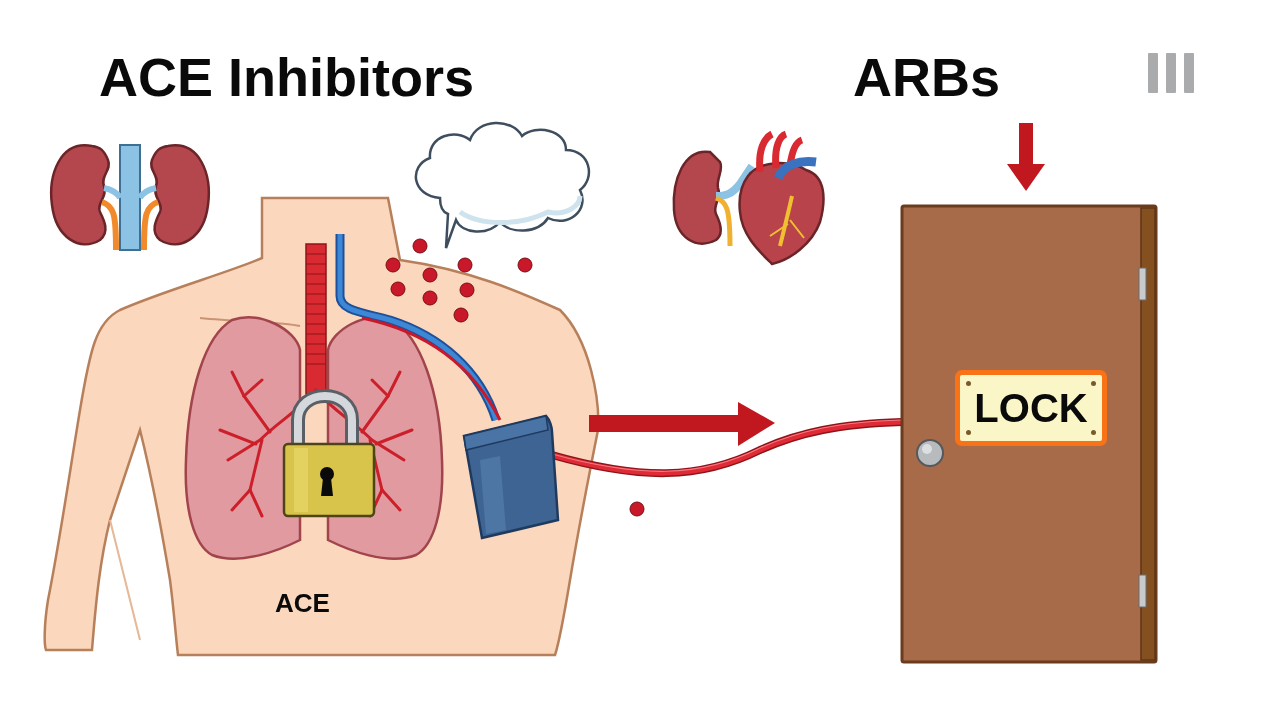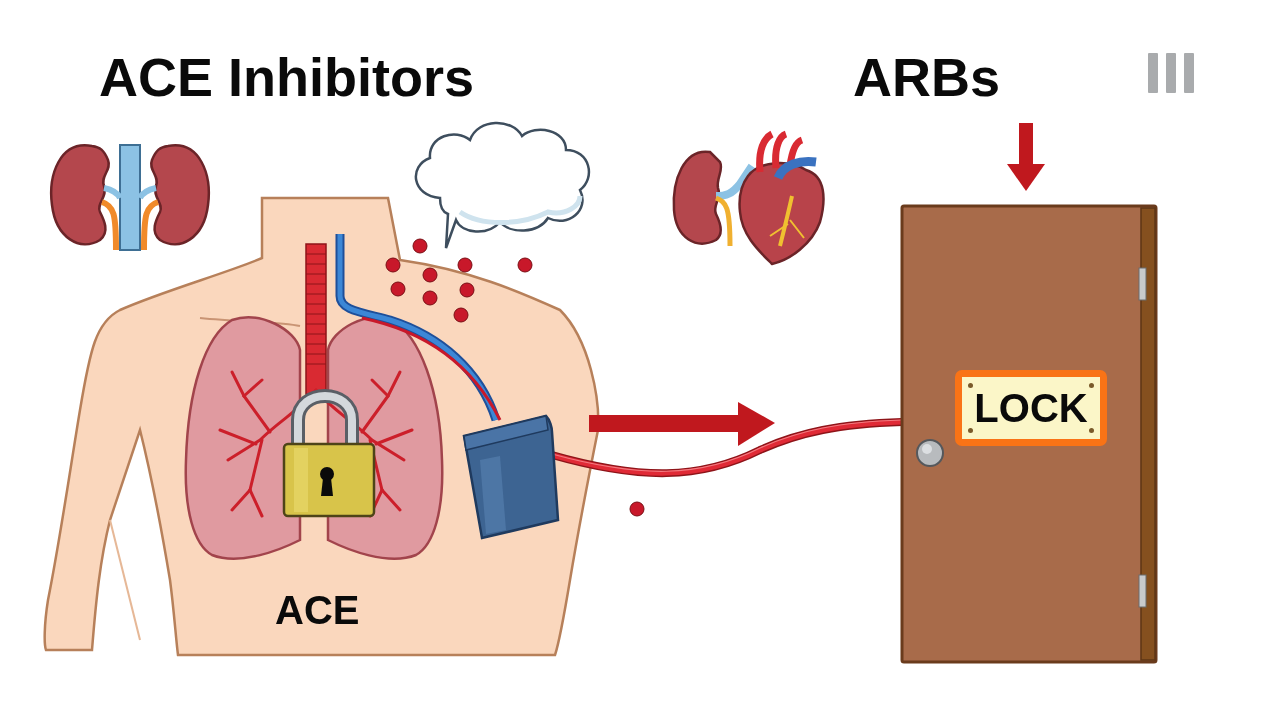--- a/index.html
+++ b/index.html
@@ -7,26 +7,26 @@
   .canvas { position: absolute; left: 0; top: 0; width: 1280px; height: 720px; }
   .title {
     position: absolute; font-family: "Liberation Sans", sans-serif; font-weight: 700;
     color: #0a0a0a; letter-spacing: 0px; line-height: 1;
   }
   .title-ace { left: 99px; top: 50px; font-size: 54px; }
   .title-arbs { left: 853px; top: 50px; font-size: 54px; }
   .roman { position: absolute; left: 1148px; top: 53px; width: 46px; height: 42px; display: flex; justify-content: space-between; }
   .roman span { display: block; width: 10px; height: 40px; background: #a9abad; border-radius: 1px; }
   .body-label {
-    position: absolute; left: 275px; top: 588px; font-size: 40px; font-weight: 700; color: #0a0a0a;
+    position: absolute; left: 275px; top: 588px; font-size: 26px; font-weight: 700; color: #0a0a0a;
     font-family: "Liberation Sans", sans-serif;
   }
   .lock-sign {
     position: absolute; left: 955px; top: 370px; width: 152px; height: 76px;
-    background: #fbf6c8; border: 7px solid #f97316; border-radius: 7px; box-sizing: border-box;
+    background: #fbf6c8; border: 5px solid #f97316; border-radius: 7px; box-sizing: border-box;
     display: flex; align-items: center; justify-content: center;
     font-family: "Liberation Sans", sans-serif; font-weight: 700; font-size: 40px; color: #0a0a0a;
   }
   .lock-sign .screw { position: absolute; width: 5px; height: 5px; border-radius: 50%; background: #7a5a2a; }
   .s1 { left: 6px; top: 6px; } .s2 { right: 6px; top: 6px; } .s3 { left: 6px; bottom: 6px; } .s4 { right: 6px; bottom: 6px; }
 </style>
 </head>
 <body>
 
 <div class="canvas">

